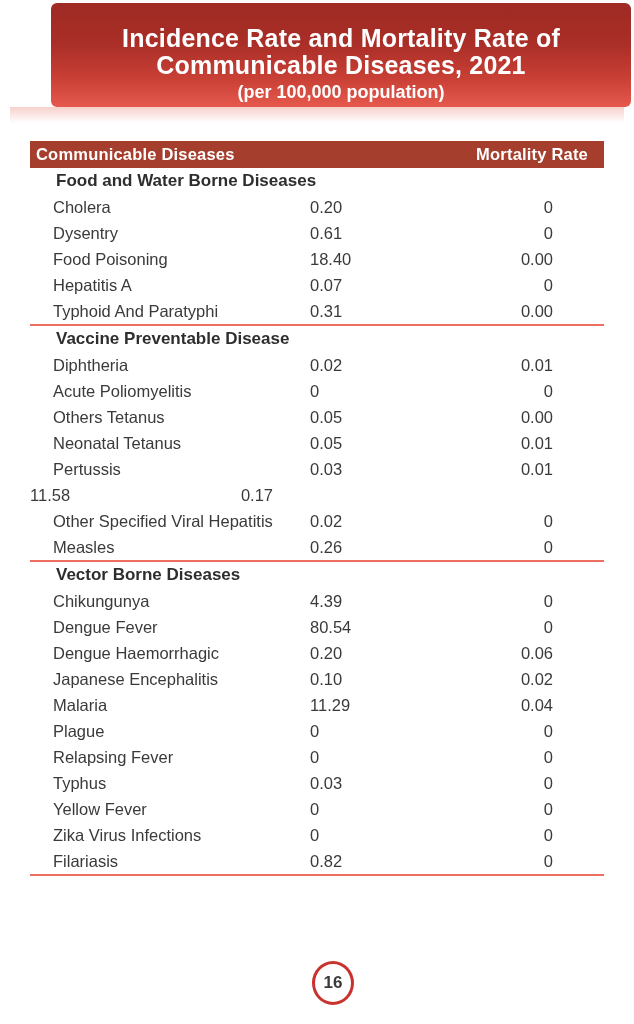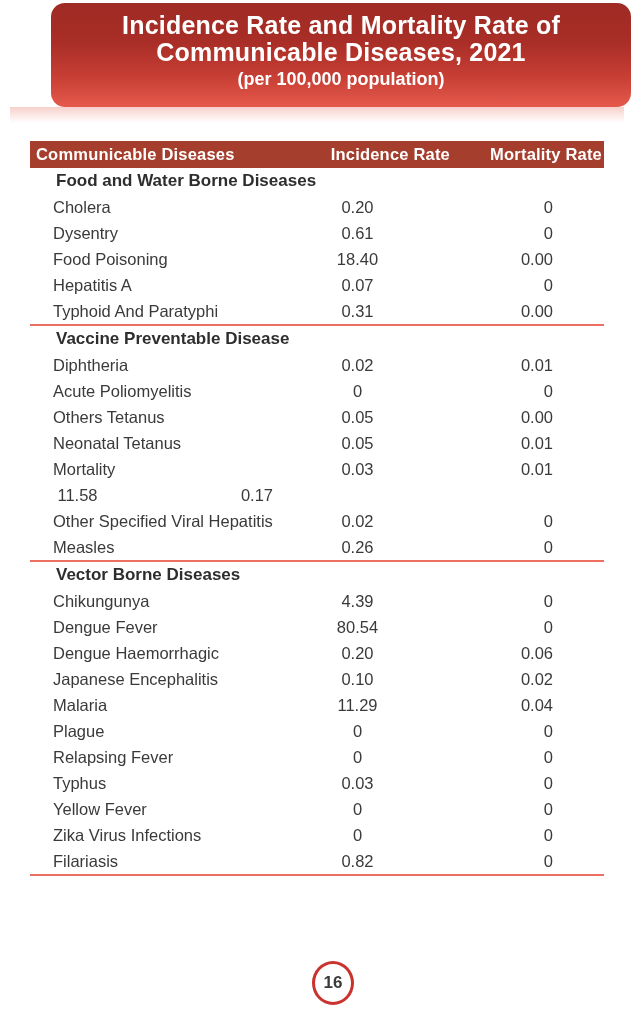--- a/index.html
+++ b/index.html
@@ -3,44 +3,44 @@
 <meta charset="utf-8">
 <style>
   html,body { margin:0; padding:0; background:#ffffff; }
   .page {
     position:relative; width:634px; height:1024px; background:#ffffff;
     font-family:"Liberation Sans", sans-serif; overflow:hidden;
   }
   
   .banner {
     position:absolute; left:3px; right:3px; top:3px; height:104px;
-    border-radius:14px; box-sizing:border-box; padding-top:9px;
+    border-radius:6px; box-sizing:border-box; padding-top:22px;
     background:linear-gradient(180deg,#9E2B24 0%,#A92E27 38%,#C83F35 72%,#E65A4D 100%);
     color:#ffffff; text-align:center;margin-left:48px;
   }
   .banner-fade {
     position:absolute; left:10px; right:10px; top:107px; height:16px;
     background:linear-gradient(180deg, rgba(240,170,160,0.55) 0%, rgba(255,255,255,0) 100%);
   }
   .title-line { font-size:25px; font-weight:bold; line-height:27px; letter-spacing:0.2px; }
   .subtitle   { font-size:18px; font-weight:bold; line-height:22px; margin-top:2px; }
   
   .table { position:absolute; left:30px; top:141px; width:574px; color:#3A3A3A; }
   .thead {
     display:flex; background:#A63E2D; color:#ffffff; font-weight:bold;
     height:27px; line-height:27px; font-size:16.5px; letter-spacing:0.2px;
   }
   .th-disease { flex:1; padding-left:6px; }
   .th-inc  { width:145px; text-align:right; padding-right:5px;  box-sizing:border-box; }
-  .th-mort { width:149px; text-align:right; padding-right:2px; box-sizing:border-box; }
+  .th-mort { width:149px; text-align:right; padding-right:16px; box-sizing:border-box; }
   .section { border-bottom:2px solid #EC6F60; }
   .row { display:flex; height:26px; line-height:26px; font-size:16.5px; white-space:nowrap; }
   .section-head { font-weight:bold; color:#2E2E2E; padding-left:6px; font-size:17px;margin-left:20px; }
   .cell-disease { flex:1; padding-left:23px; }
-  .cell-inc  { width:145px; text-align:center; padding-right:50px; box-sizing:border-box; }
+  .cell-inc  { width:145px; text-align:left; padding-right:50px; box-sizing:border-box; }
   .cell-mort { width:149px; text-align:right; padding-right:51px; box-sizing:border-box; }
   
   .page-badge {
     position:absolute; left:312px; top:961px; width:42px; height:44px;
     border:3px solid #C8332E; border-radius:50%; box-sizing:border-box;
     background:#ffffff; text-align:center; line-height:37px;
     font-weight:bold; font-size:17px; color:#3A3A3A;
   }
 </style>
 </head>
@@ -51,21 +51,20 @@
   <div class="banner">
     <div class="title-line">Incidence Rate and Mortality Rate of</div>
     <div class="title-line">Communicable Diseases, 2021</div>
     <div class="subtitle">(per 100,000 population)</div>
   </div>
   <div class="banner-fade"></div>
 
   <div class="table">
     <div class="thead">
       <div class="th-disease">Communicable Diseases</div>
-      <div class="th-inc">Incidence Rate</div>
       <div class="th-mort">Mortality Rate</div>
     </div>
     <div id="table-body">
         <div class="section">
           <div class="row section-head">Food and Water Borne Diseases</div>
           <div class="row">
             <div class="cell-disease">Cholera</div>
             <div class="cell-inc">0.20</div>
             <div class="cell-mort">0</div>
           </div>
@@ -106,21 +105,21 @@
             <div class="cell-disease">Others Tetanus</div>
             <div class="cell-inc">0.05</div>
             <div class="cell-mort">0.00</div>
           </div>
           <div class="row">
             <div class="cell-disease">Neonatal Tetanus</div>
             <div class="cell-inc">0.05</div>
             <div class="cell-mort">0.01</div>
           </div>
           <div class="row">
-            <div class="cell-disease">Mortality</div>
+            <div class="cell-disease">Pertussis</div>
             <div class="cell-inc">0.03</div>
             <div class="cell-mort">0.01</div>
           </div>
           <div class="row">
             <div class="cell-inc">11.58</div>
             <div class="cell-mort">0.17</div>
           </div>
           <div class="row">
             <div class="cell-disease">Other Specified Viral Hepatitis</div>
             <div class="cell-inc">0.02</div>

